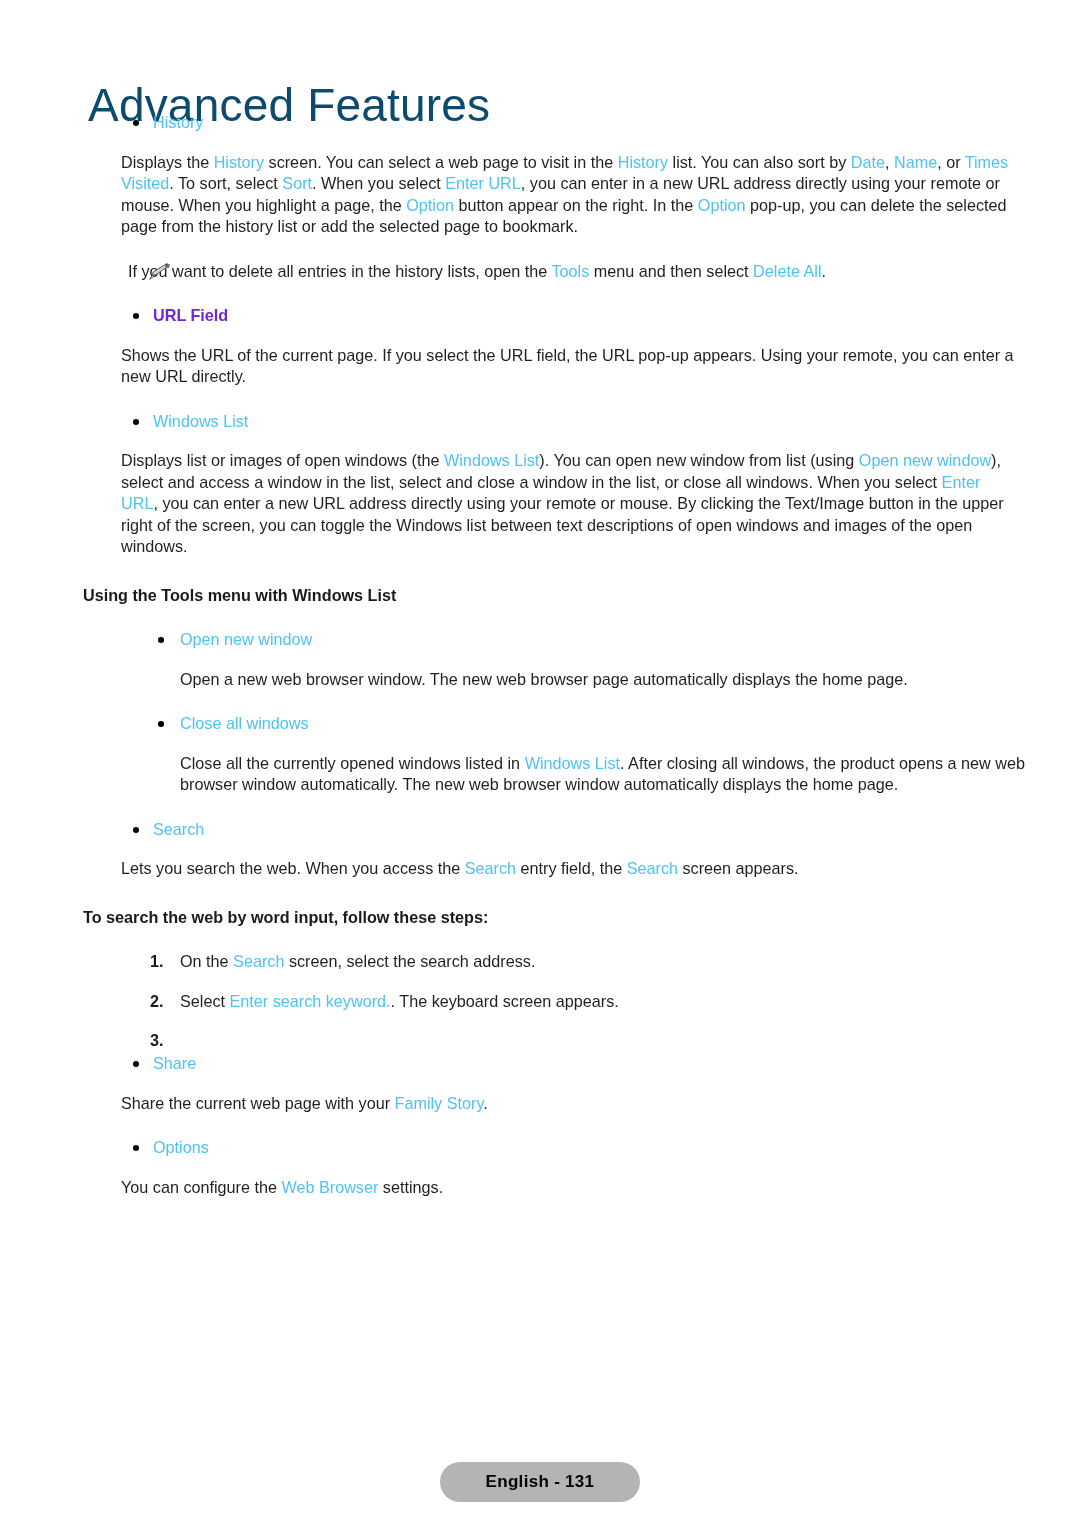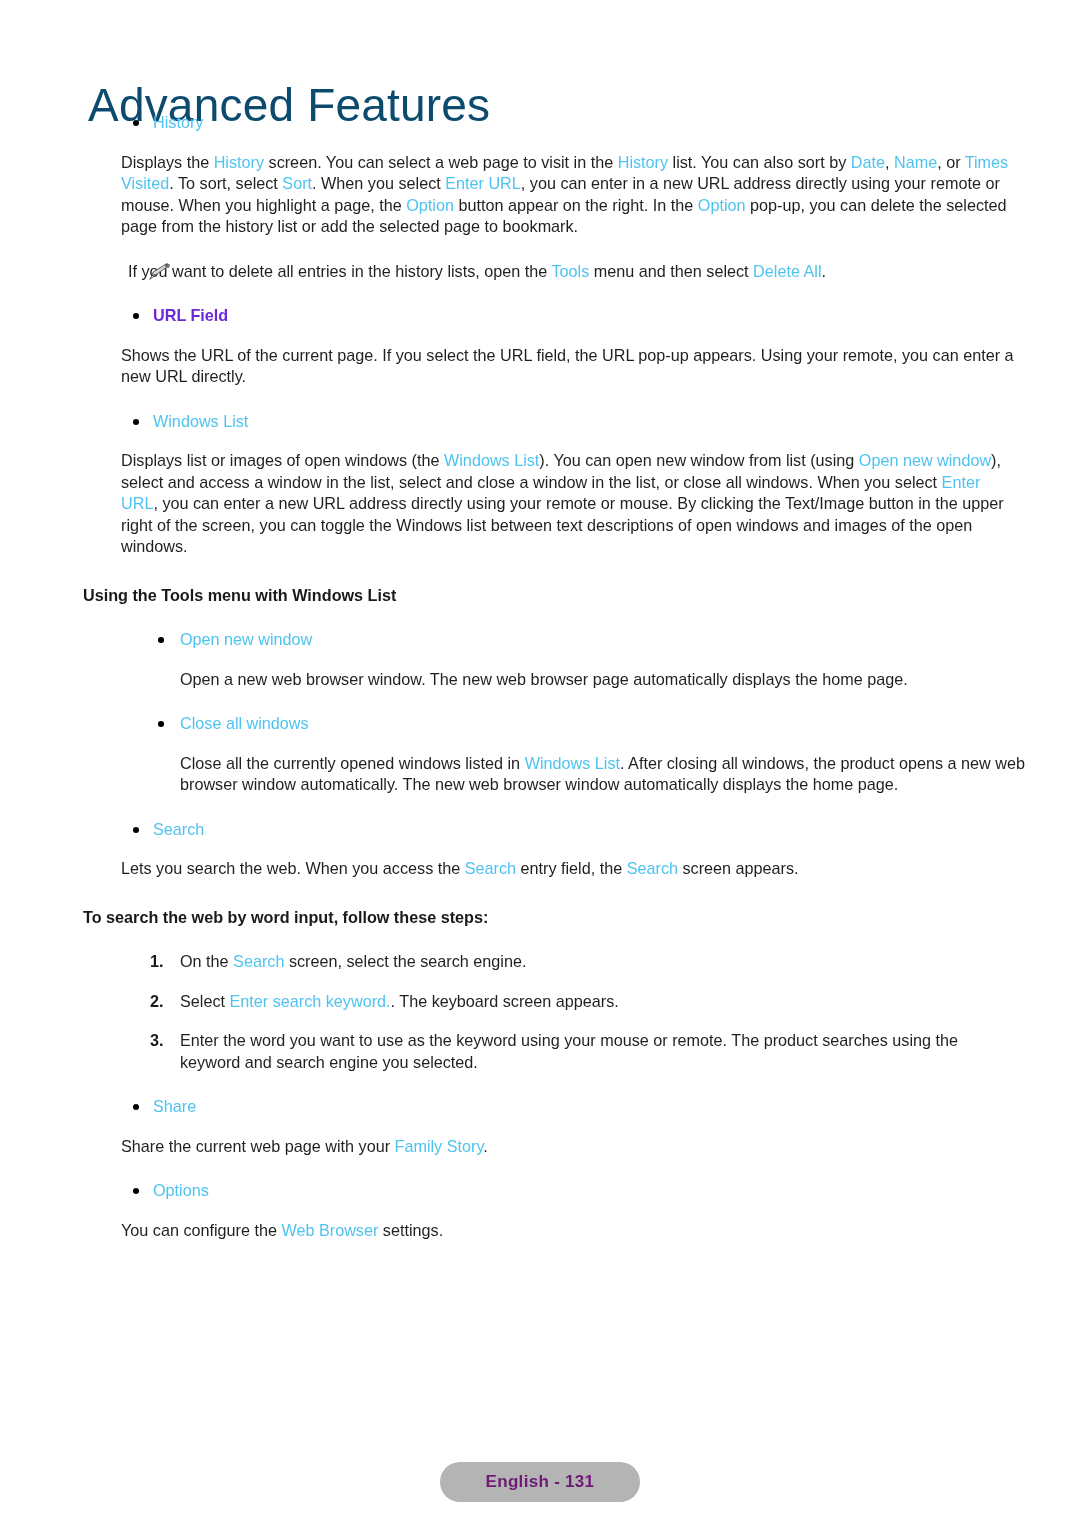--- a/index.html
+++ b/index.html
@@ -164,21 +164,21 @@
   .footer {
     position: absolute;
     left: 0;
     top: 1462px;
     width: 1080px;
     display: flex;
     justify-content: center;
   }
   .page-badge {
     background: #b4b4b4;
-    color: #701a75;
+    color: #000000;
     font-size: 17px;
     font-weight: bold;
     letter-spacing: 0.3px;
     border-radius: 22px;
     padding: 10px 46px;
     line-height: 20px;
   }
 </style>
 </head>
 <body>
@@ -270,29 +270,29 @@
     <div class="gap-md"></div>
 
     <p class="para"><span>Lets you search the web. When you access the </span><span class="hl">Search</span><span> entry field, the </span><span class="hl">Search</span><span> screen appears.</span></p>
 
     <div class="gap-xl"></div>
 
     <p class="sub-heading">To search the web by word input, follow these steps:</p>
 
     <div class="gap-lg"></div>
 
-    <p class="step"><span class="num">1.</span><span>On the </span><span class="hl">Search</span><span> screen, select the search engine.</span></p>
+    <p class="step"><span class="num">1.</span><span>On the </span><span class="hl">Search</span><span> screen, select the search address.</span></p>
 
     <div class="gap-md"></div>
 
     <p class="step"><span class="num">2.</span><span>Select </span><span class="hl">Enter search keyword.</span><span>. The keyboard screen appears.</span></p>
 
     <div class="gap-md"></div>
 
-    <p class="step"><span class="num">3.</span><span>Enter the word you want to use as the keyword using your mouse or remote. The product searches using the keyword and search engine you selected.</span></p>
+    <p class="step"><span class="num">3.</span></p>
 
     <div class="gap-lg"></div>
 
     <div class="bullet-l1">
       <span class="dot"></span>
       <span class="bullet-label label-cyan">Share</span>
     </div>
 
     <div class="gap-md"></div>
 

